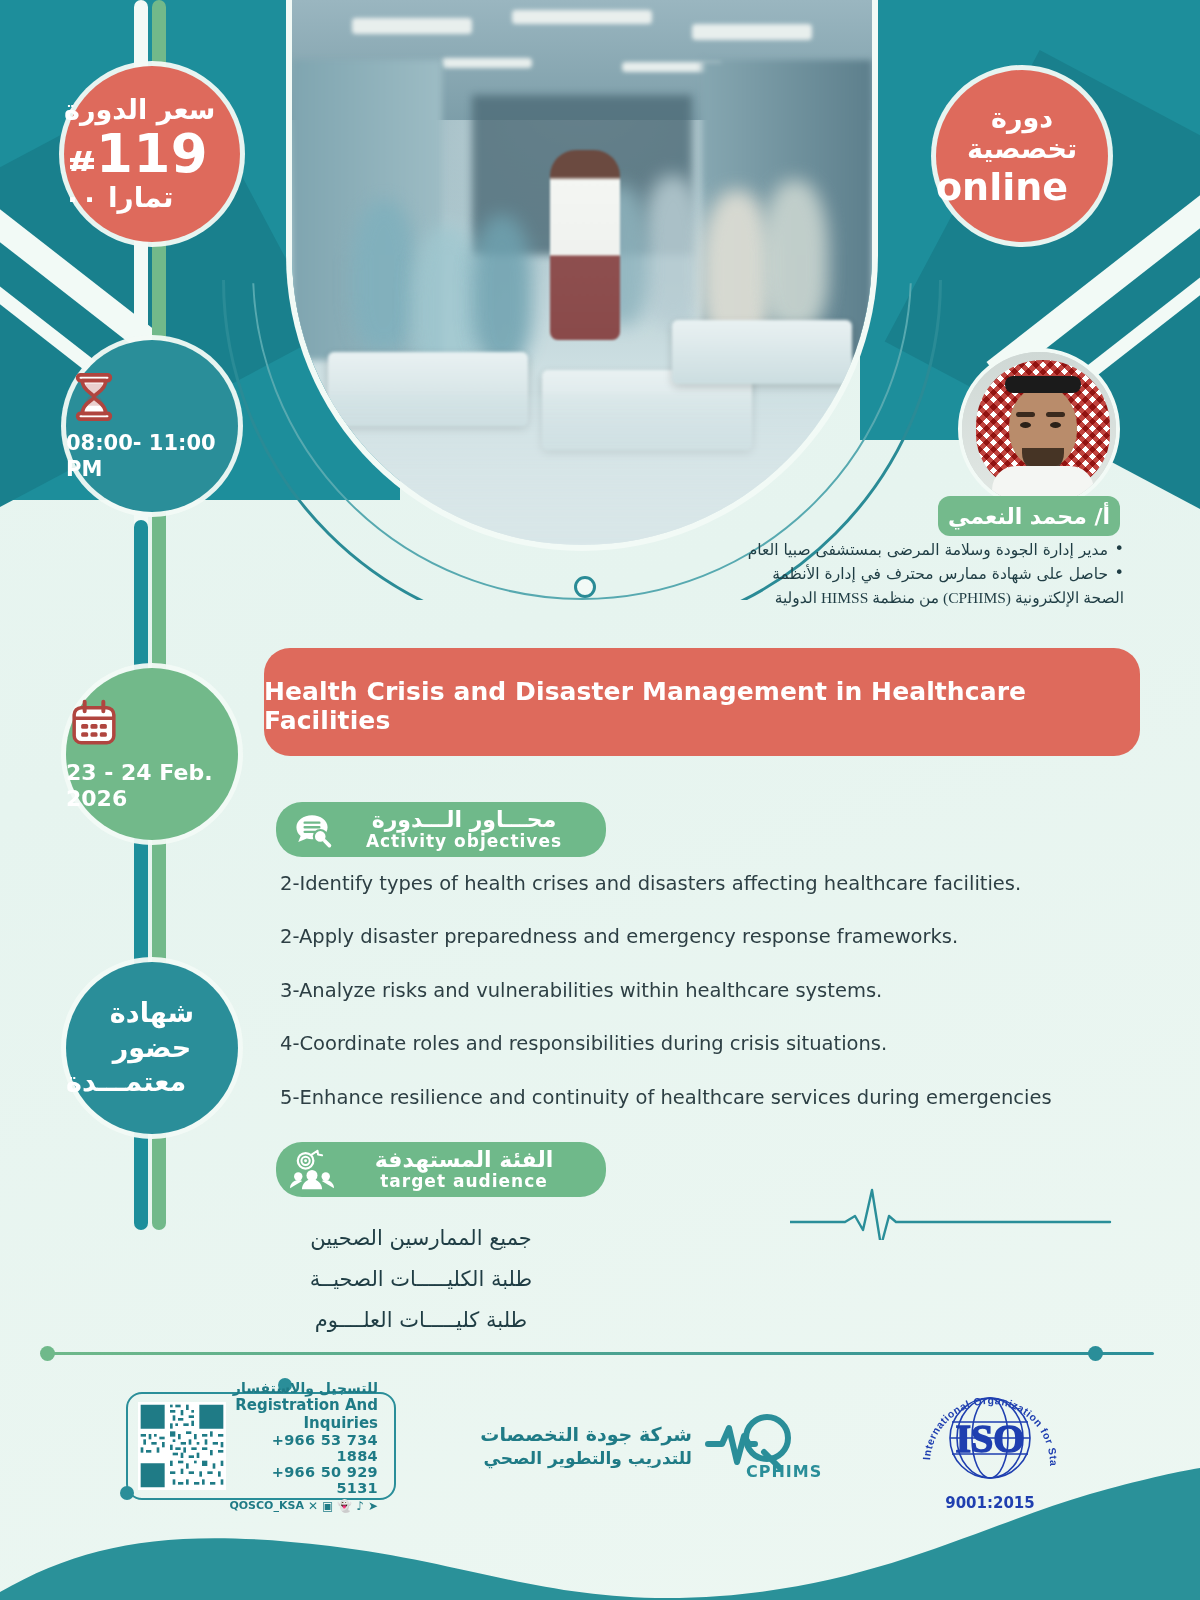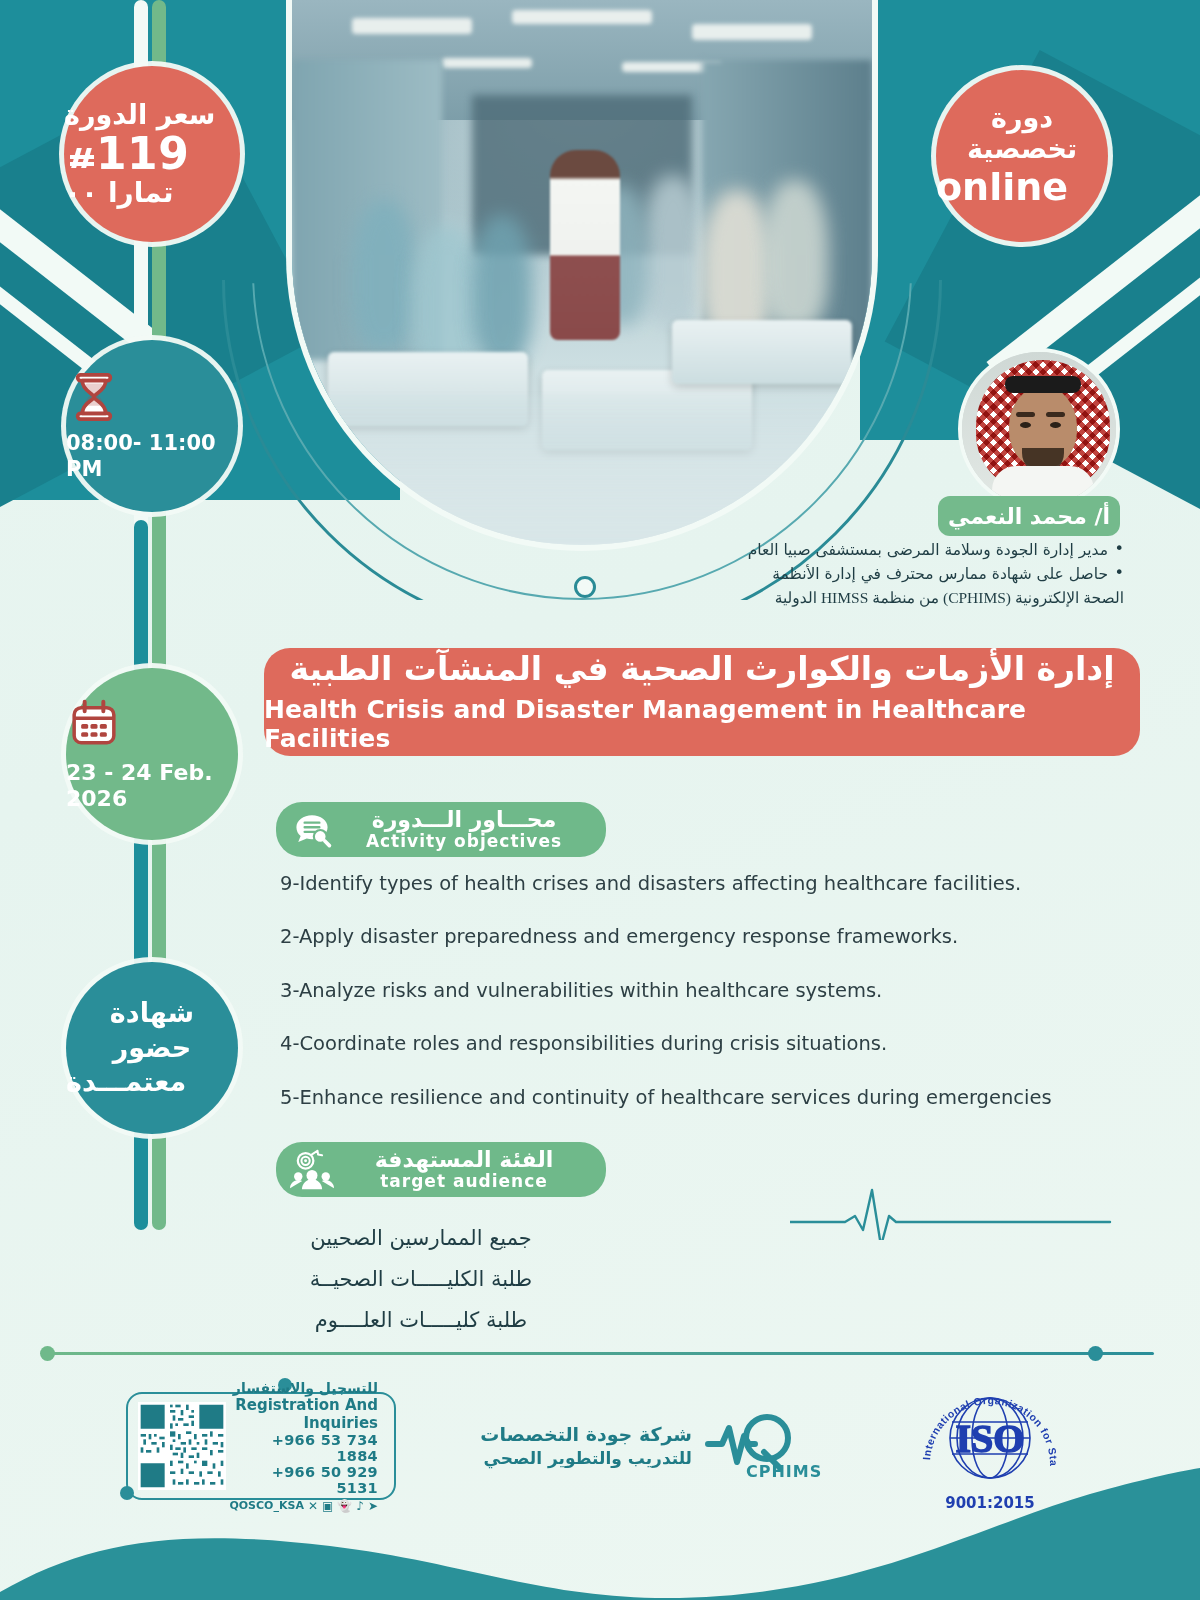--- a/index.html
+++ b/index.html
@@ -136,21 +136,21 @@
     box-shadow: 0 0 0 5px rgba(242,250,246,.95);
   }
   .badge-price { left:64px; top:66px; width:176px; height:176px; background:#de6a5c; }
   .badge-online { left:936px; top:70px; width:172px; height:172px; background:#de6a5c; }
   .badge-time { left:66px; top:340px; width:172px; height:172px; background:#2a8e99; }
   .badge-date { left:66px; top:668px; width:172px; height:172px; background:#72b98a; }
   .badge-cert { left:66px; top:962px; width:172px; height:172px; background:#2a8e99; }
 
   .badge-line { font-weight:bold; line-height:1.12; }
   .price-top { font-size:27px; direction:rtl; }
-  .price-mid { font-size:44px; margin-top:-1px; letter-spacing:.5px; }
+  .price-mid { font-size:53px; margin-top:-1px; letter-spacing:.5px; }
   .price-bot { font-size:28px; direction:rtl; margin-top:-2px;}
   .online-ar { font-size:27px; direction:rtl; }
   .online-en { font-size:38px; margin-top:2px;}
   .time-txt { font-size:21px; line-height:1.22; margin-top:6px;}
   .date-txt { font-size:22px; line-height:1.2; margin-top:8px;}
   .cert-txt { font-size:27px; direction:rtl; line-height:1.28; }
 
   .riyal {
     display:inline-block; width:26px; height:28px; vertical-align:-4px;
     position:relative; margin-left:6px;
@@ -411,41 +411,40 @@
     <div class="sp-thobe"></div>
   </div>
   <div class="speaker-name">أ/ محمد النعمي</div>
   <ul class="speaker-bio">
     <li>مدير إدارة الجودة وسلامة المرضى بمستشفى صبيا العام</li>
     <li>حاصل على شهادة ممارس محترف في إدارة الأنظمة</li>
     <li class="cont">الصحة الإلكترونية (CPHIMS) من منظمة HIMSS الدولية</li>
   </ul>
 
   <div class="title-card">
-    <div class="title-ar">إدارة الأزمات والكوارث الصحية في المنشآت الطبية</div>
     <div class="title-en">Health Crisis and Disaster Management in Healthcare Facilities</div>
   </div>
 
   <div class="pill pill-objectives">
     <span class="pill-ico">
       <svg viewBox="0 0 48 48" width="44" height="44" fill="none">
         <path d="M24 8c9.4 0 17 5.8 17 13s-7.6 13-17 13c-2 0-3.9-.3-5.7-.8L9 37l2.6-6.4C8.7 28.3 7 24.9 7 21 7 13.8 14.6 8 24 8z" fill="#fff"></path>
         <path d="M16 16h16M16 21h16M16 26h11" stroke="#6fb98a" stroke-width="2.6" stroke-linecap="round"></path>
         <circle cx="33" cy="31" r="7" fill="#fff" stroke="#6fb98a" stroke-width="2.4"></circle>
         <path d="M38 36l5 5" stroke="#fff" stroke-width="4" stroke-linecap="round"></path>
       </svg>
     </span>
     <span class="pill-text">
       <span class="pill-ar">محـــاور الـــدورة</span>
       <span class="pill-en">Activity objectives</span>
     </span>
   </div>
 
   <div class="obj-list">
-    <div class="obj-item">9-Identify types of health crises and disasters affecting healthcare facilities.</div>
+    <div class="obj-item">2-Identify types of health crises and disasters affecting healthcare facilities.</div>
     <div class="obj-item">2-Apply disaster preparedness and emergency response frameworks.</div>
     <div class="obj-item">3-Analyze risks and vulnerabilities within healthcare systems.</div>
     <div class="obj-item">4-Coordinate roles and responsibilities during crisis situations.</div>
     <div class="obj-item">5-Enhance resilience and continuity of healthcare services during emergencies</div>
   </div>
 
   <div class="pill pill-audience">
     <span class="pill-ico">
       <svg viewBox="0 0 48 48" width="44" height="44" fill="none">
         <circle cx="17" cy="14" r="8.5" stroke="#fff" stroke-width="2.4"></circle>

